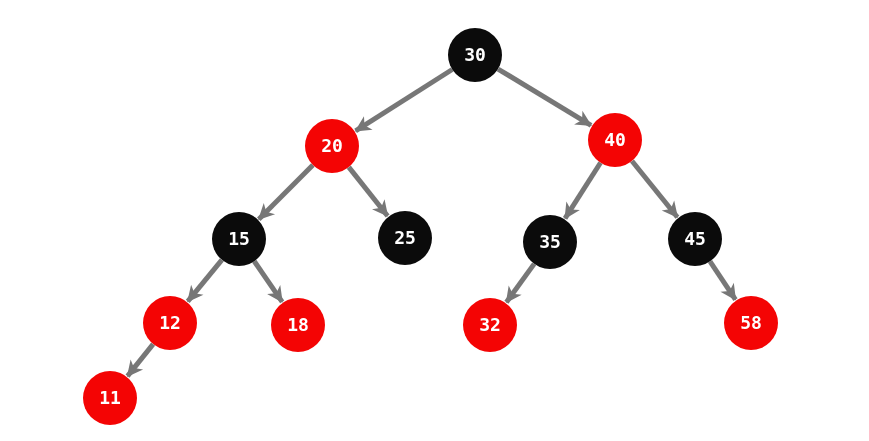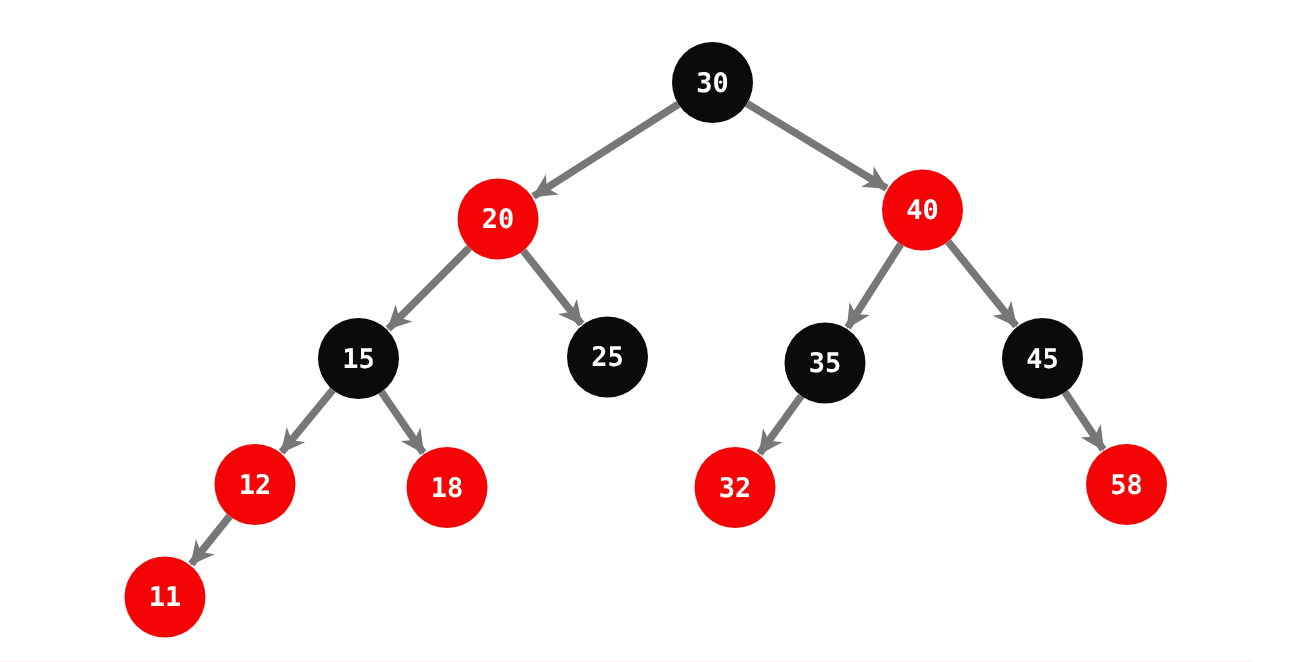--- a/index.html
+++ b/index.html
@@ -8,21 +8,21 @@
     background: #ffffff;
     width: 869px;
     height: 441px;
     overflow: hidden;
     font-family: "DejaVu Sans Mono", monospace;
   }
   .stage {
     position: relative;
     width: 836px;
     height: 441px;
-    background: #f9a8d4;
+    background: #d946ef;
   }
   svg {
     display: block;
   }
   .node-label {
     font-family: "DejaVu Sans Mono", monospace;
     font-weight: bold;
     pointer-events: none;
   }
 </style>

